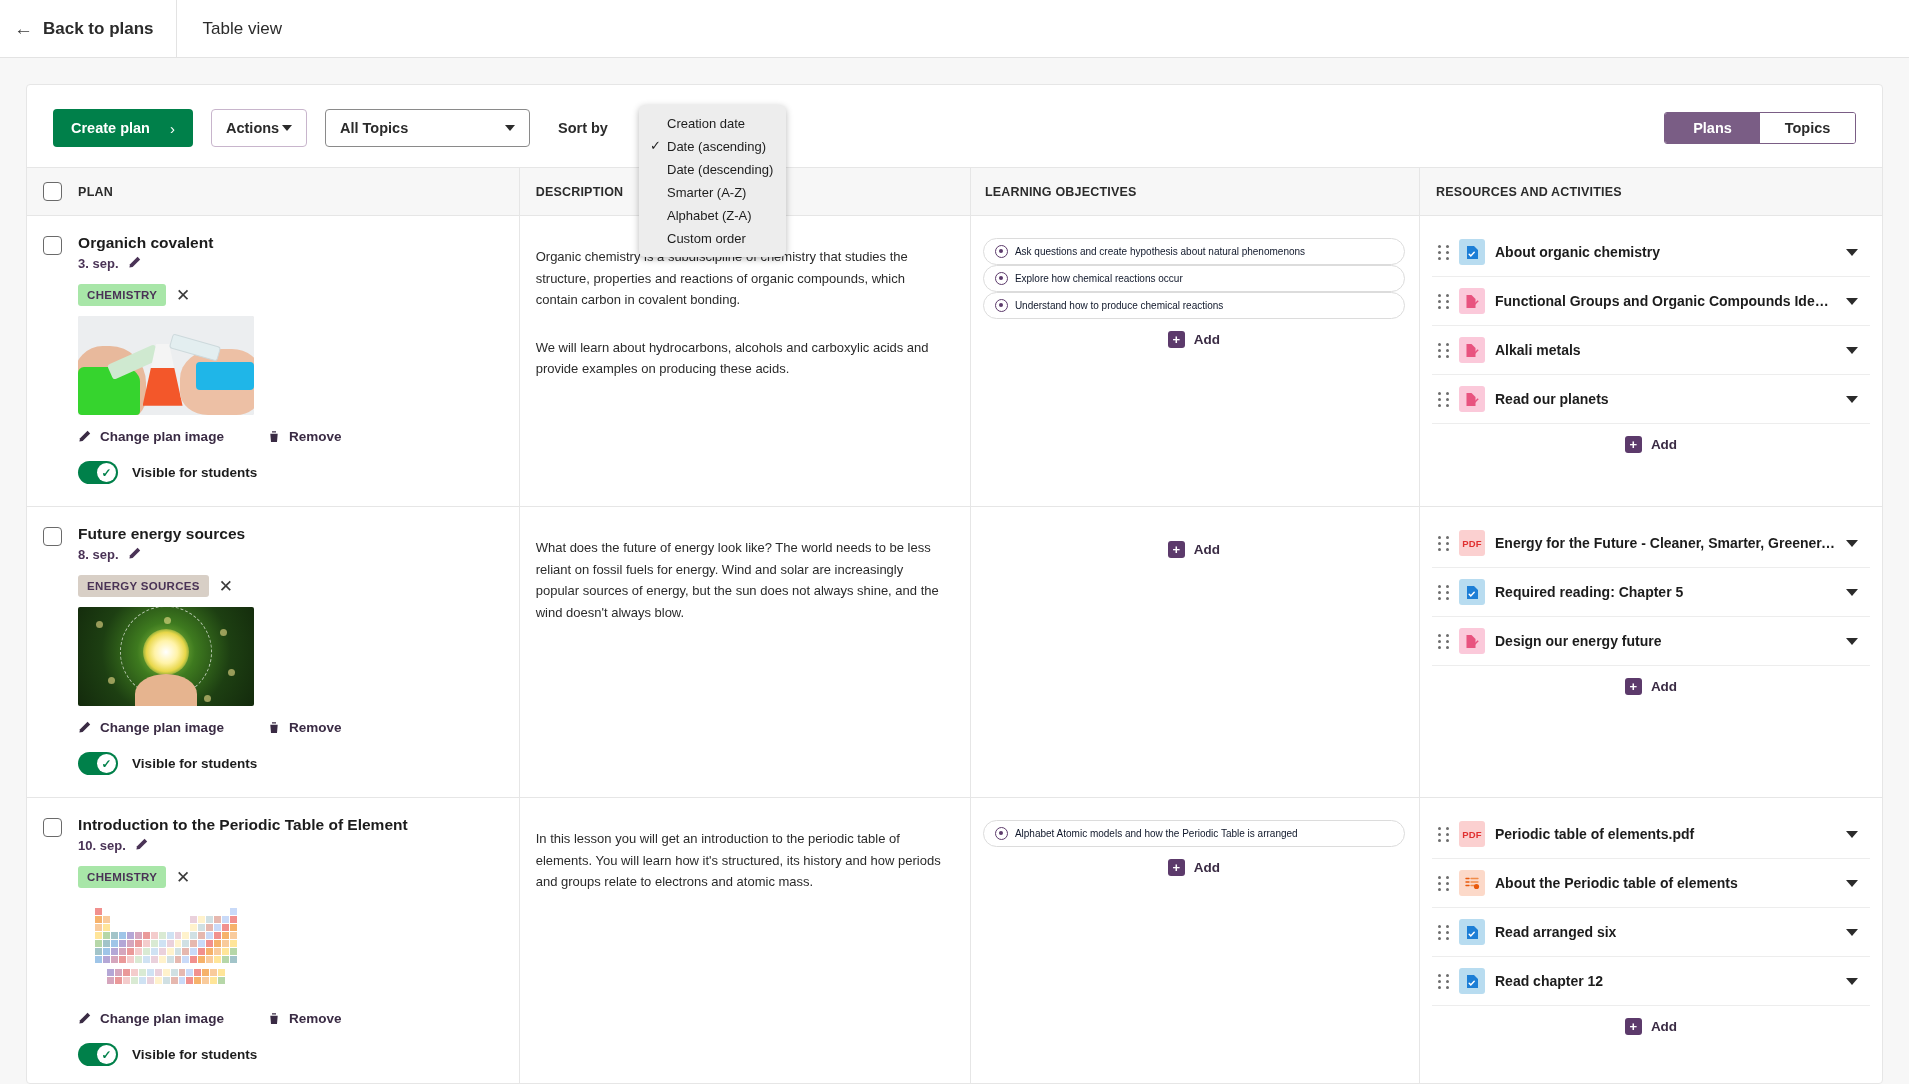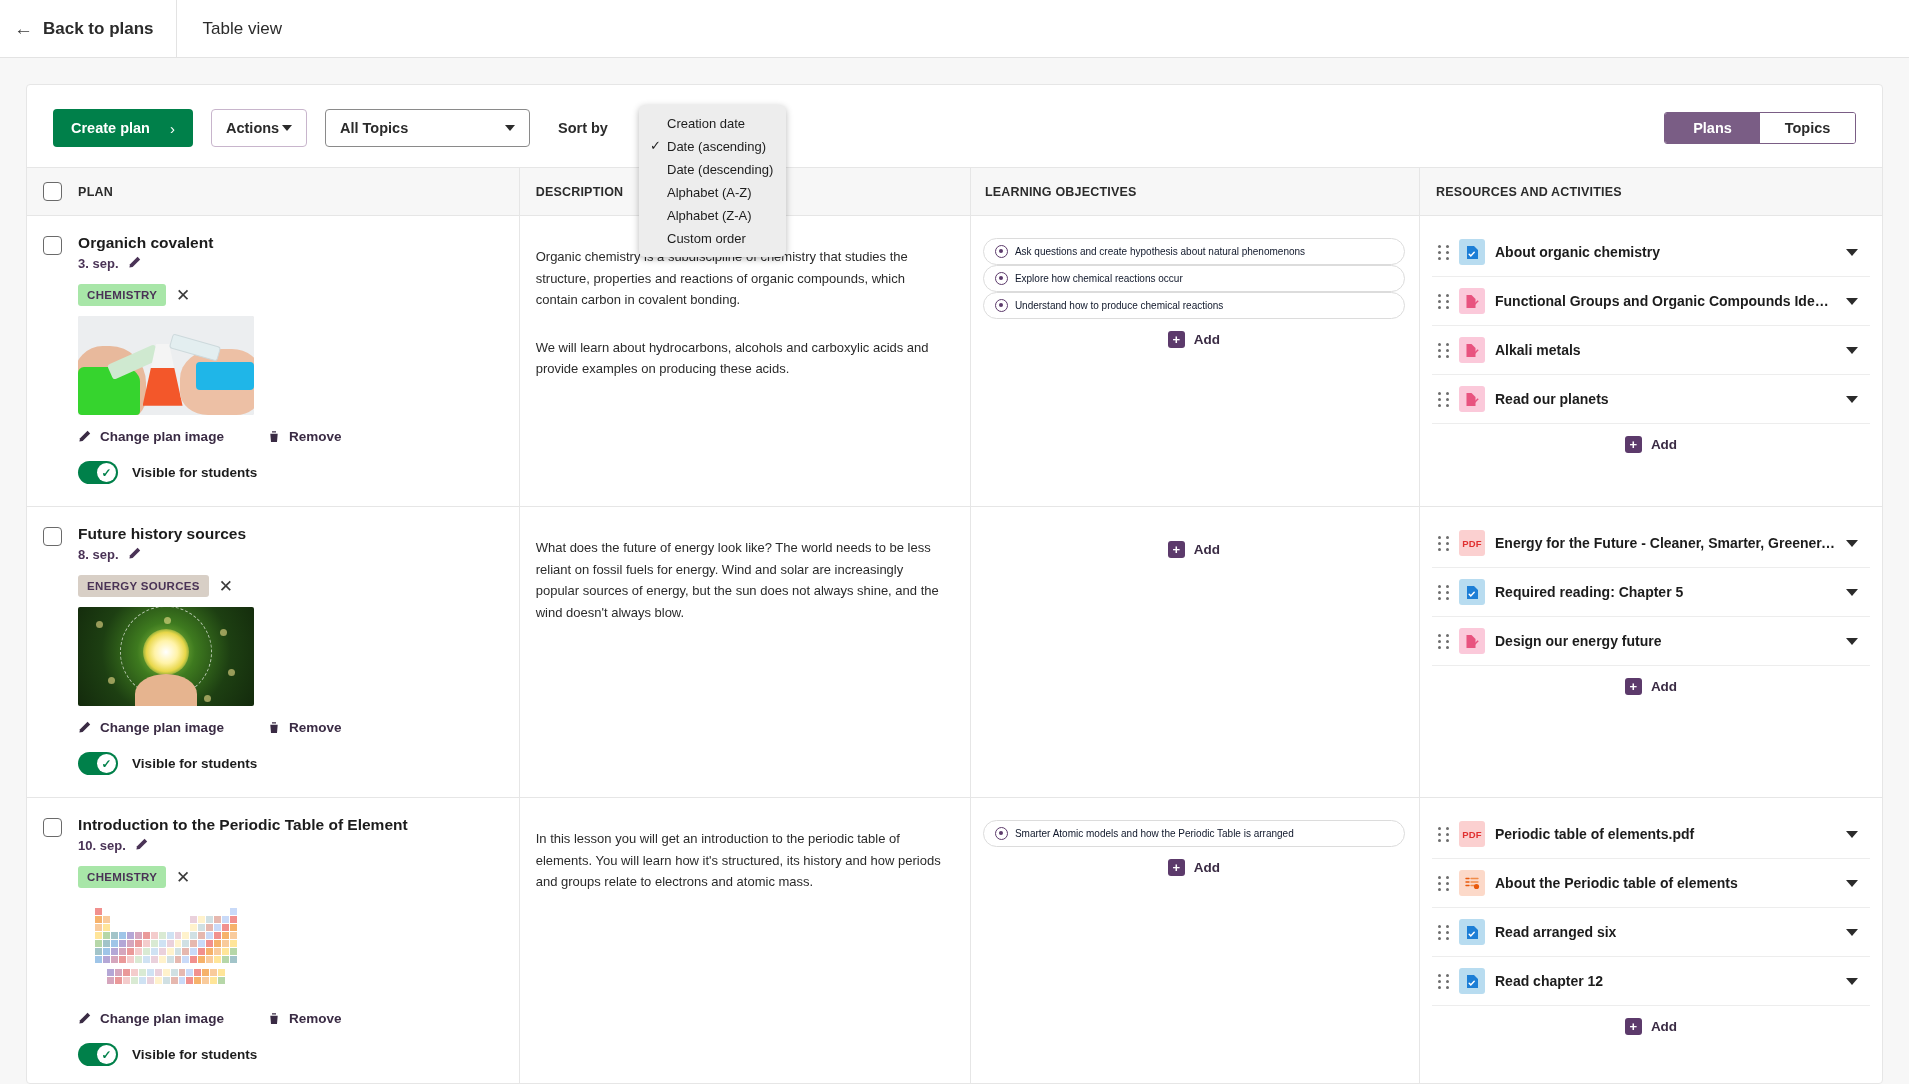--- a/index.html
+++ b/index.html
@@ -332,21 +332,21 @@
       <div class="seg">
         <button class="seg-btn active">Plans</button>
         <button class="seg-btn">Topics</button>
       </div>
     </div>
 
     <div class="sort-menu" id="sort-menu">
         <div class="sort-item"><span>Creation date</span></div>
         <div class="sort-item"><span class="tick">✓</span><span>Date (ascending)</span></div>
         <div class="sort-item"><span>Date (descending)</span></div>
-        <div class="sort-item"><span>Alphabet (A-Z)</span></div>
+        <div class="sort-item"><span>Smarter (A-Z)</span></div>
         <div class="sort-item"><span>Alphabet (Z-A)</span></div>
         <div class="sort-item"><span>Custom order</span></div>
       </div>
 
     <table>
       <thead>
         <tr>
           <th class="c-check">
             <div class="checkbox"></div>
           </th>
@@ -502,21 +502,21 @@
                 <span class="add-box">+</span>
                 <span class="add-label">Add</span>
               </div>
             </td>
           </tr>
           <tr>
             <td class="c-check">
               <div class="checkbox"></div>
             </td>
             <td class="c-plan">
-              <div class="plan-title">Future history sources</div>
+              <div class="plan-title">Future energy sources</div>
               <div class="plan-date-row">
                 <span class="plan-date">8. sep.</span>
                 <span class="pencil"><svg width="13" height="13" viewBox="0 0 14 14">
                     <path d="M10.3 0.9l2.8 2.8-8.1 8.1-3.5.7.7-3.5z" fill="#4a3356"></path>
                   </svg></span>
               </div>
               <div class="tag-row">
                 <span class="tag beige">ENERGY SOURCES</span>
                 <span class="tag-x">✕</span>
               </div>
@@ -816,21 +816,21 @@
                 <span class="switch"></span>
                 <span class="visible-label">Visible for students</span>
               </div>
             </td>
             <td class="c-desc">
               <p>In this lesson you will get an introduction to the periodic table of elements. You will learn how it's structured, its history and how periods and groups relate to electrons and atomic mass.</p>
             </td>
             <td class="c-obj">
               <div class="obj-pill">
                 <span class="obj-dot"></span>
-                <span>Smarter Atomic models and how the Periodic Table is arranged</span>
+                <span>Alphabet Atomic models and how the Periodic Table is arranged</span>
               </div>
               <div class="add-row">
                 <span class="add-box">+</span>
                 <span class="add-label">Add</span>
               </div>
             </td>
             <td class="c-res">
               <div class="res-row">
                 <span class="grip">
                   <i></i>

